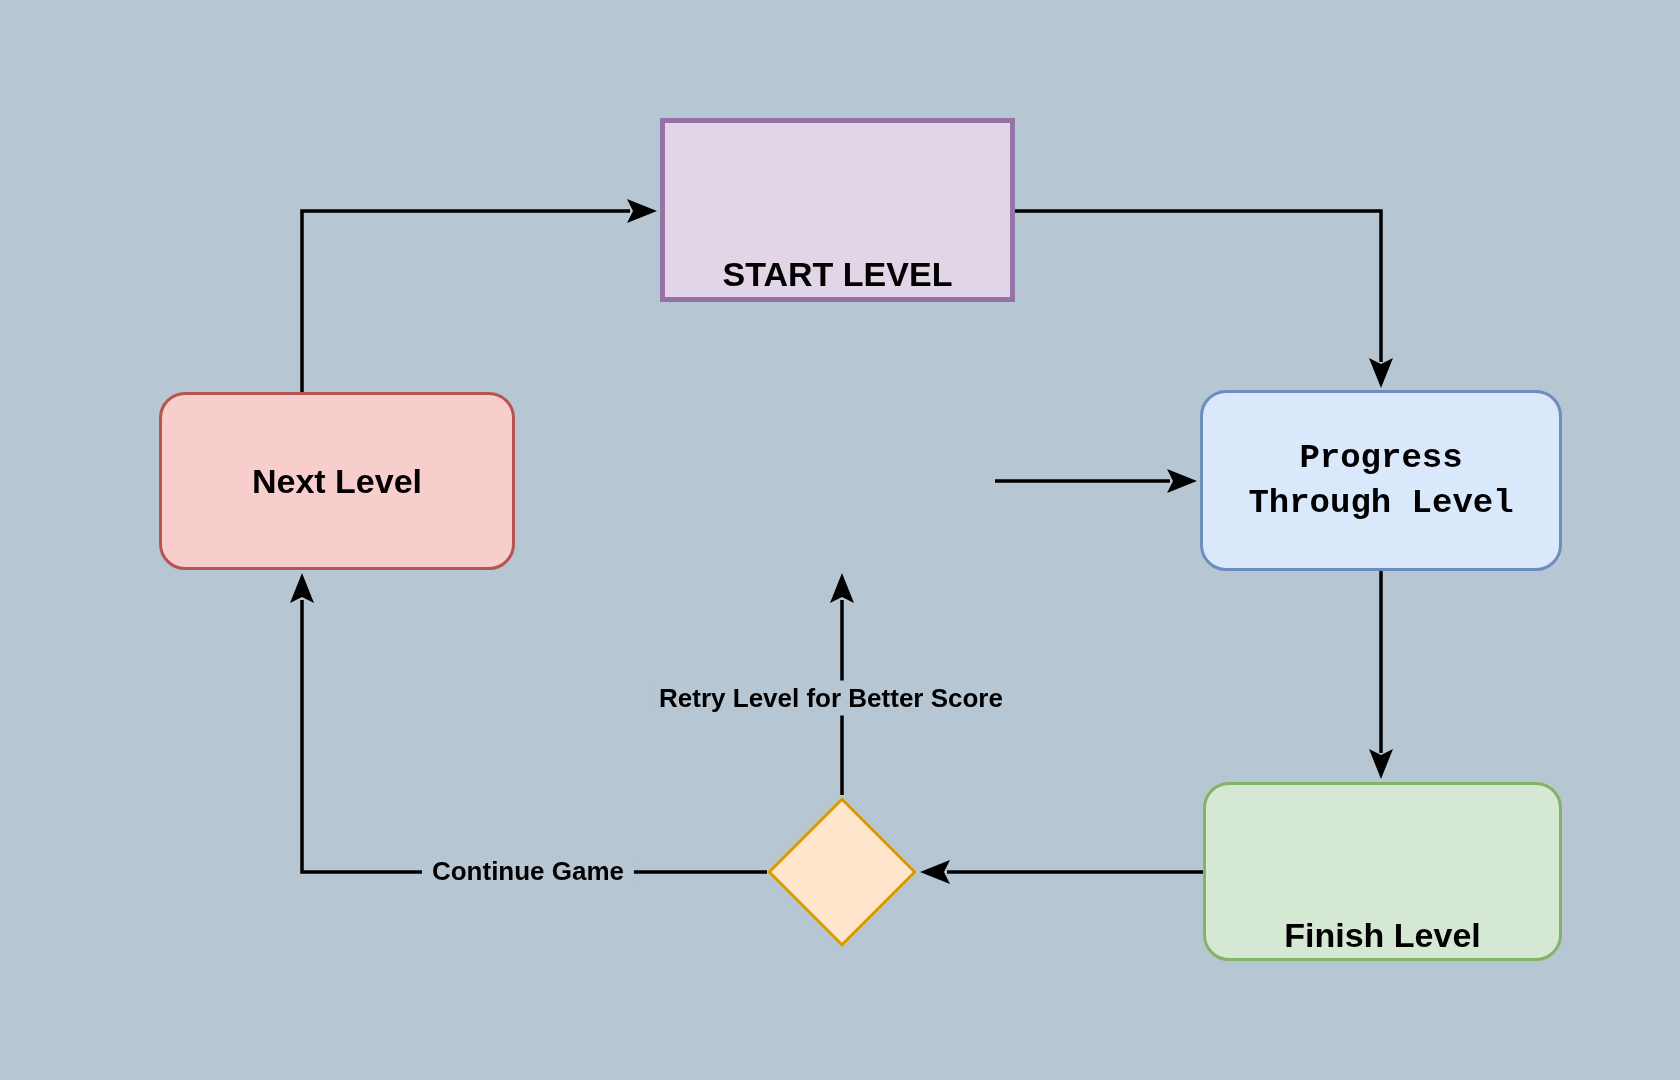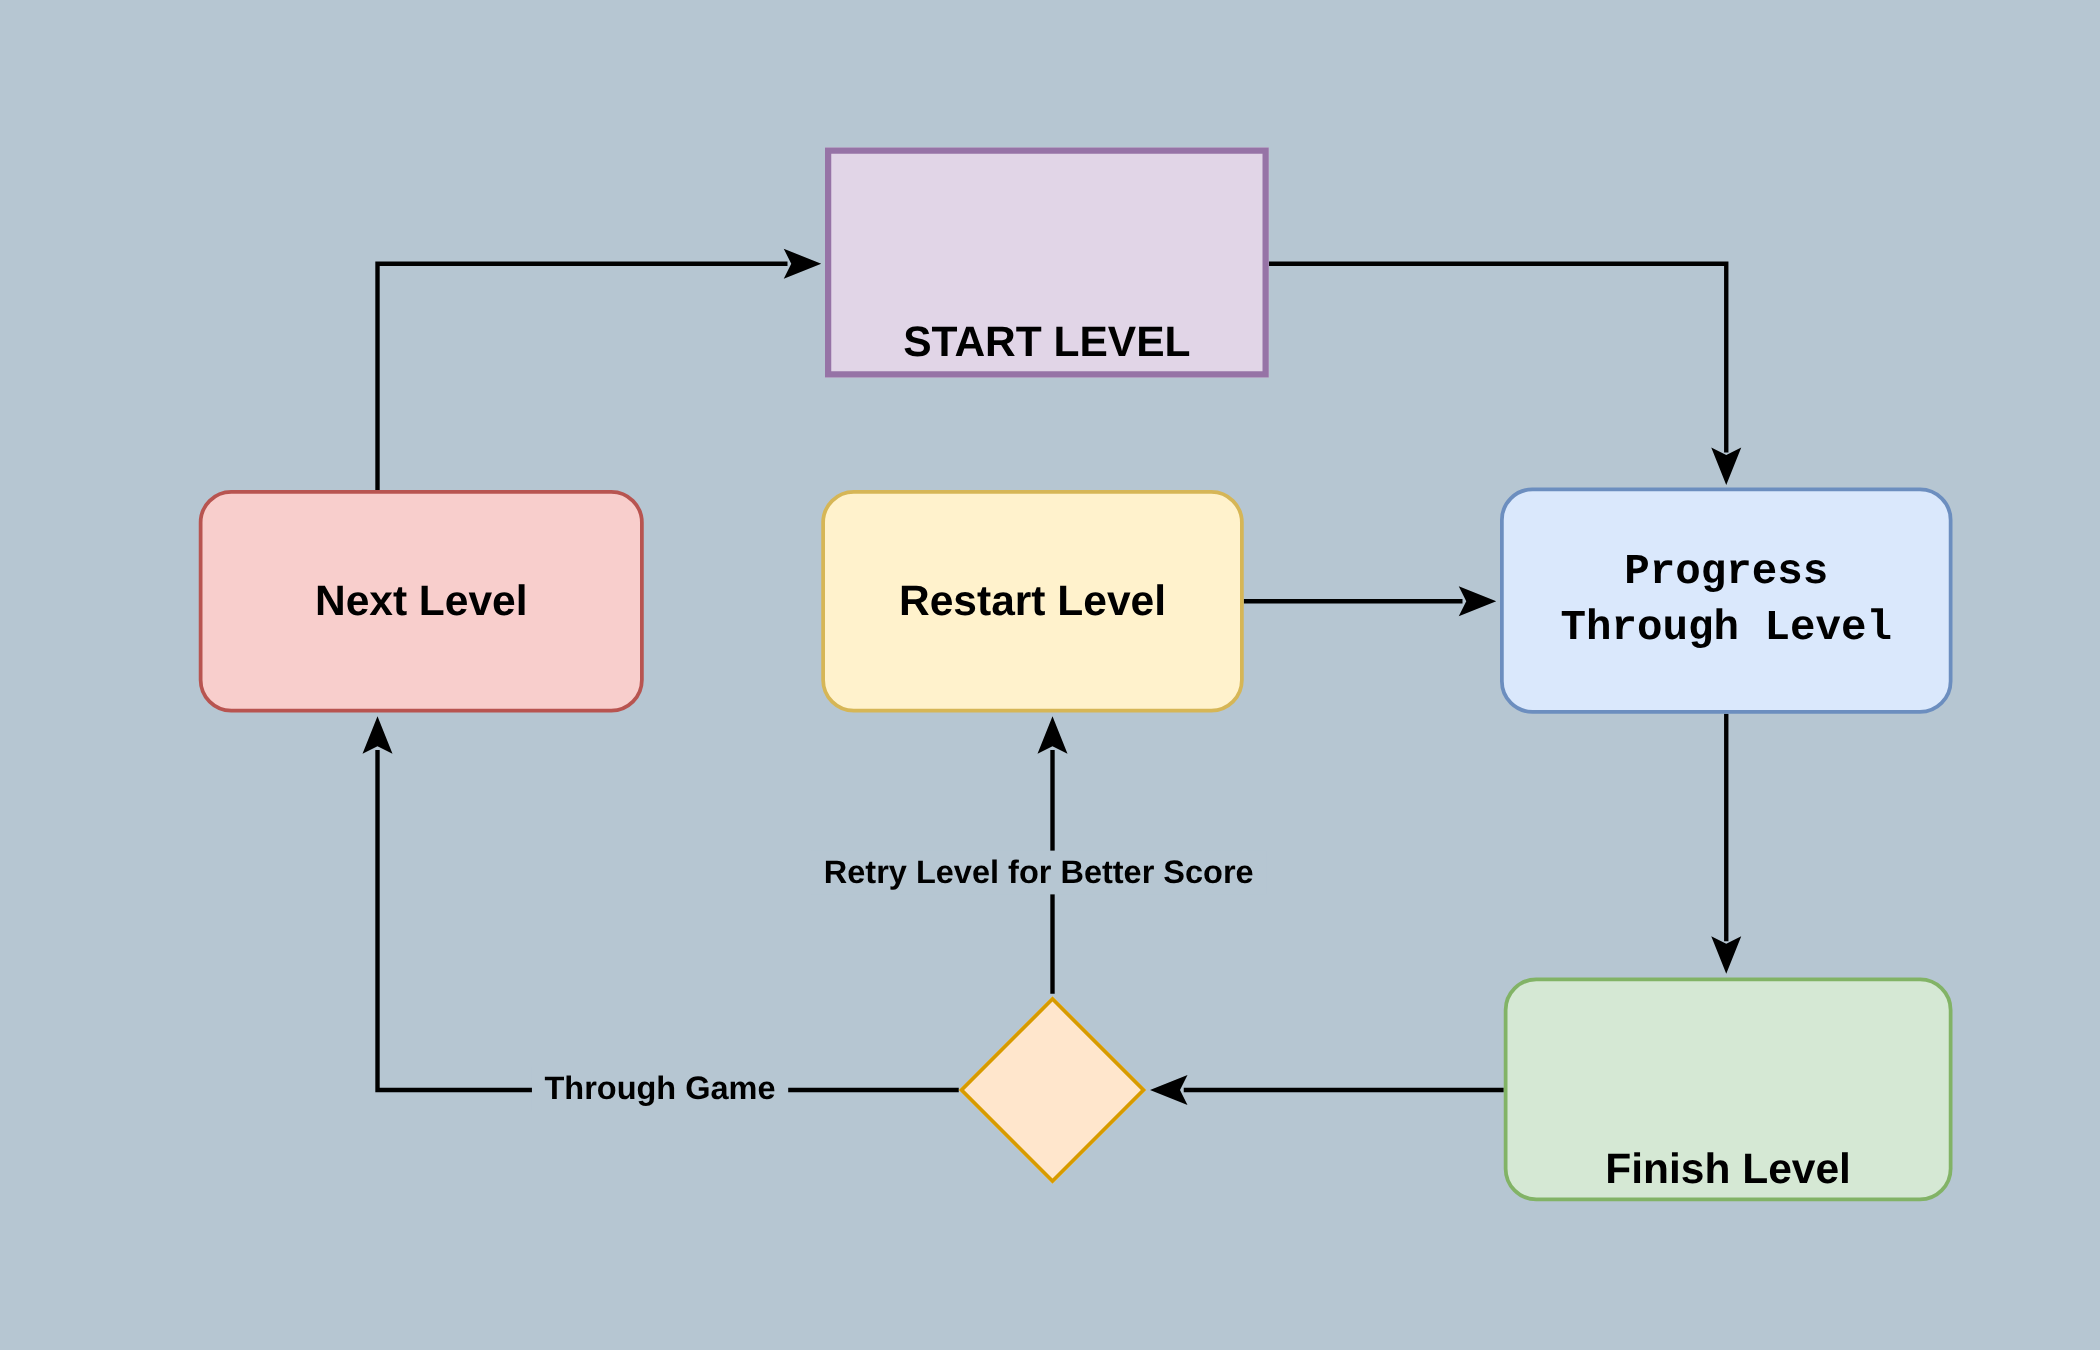--- a/index.html
+++ b/index.html
@@ -123,30 +123,27 @@
   </svg>
 
   <div class="node sharp start" style="background: rgb(225, 213, 231); border-color: rgb(150, 115, 166);">
     <span>START LEVEL</span>
   </div>
 
   <div class="node rounded next" style="background: rgb(248, 206, 204); border-color: rgb(184, 84, 80);">
     <span>Next Level</span>
   </div>
 
-  <div class="node rounded restart" style="background: rgb(255, 242, 204); border-color: rgb(214, 182, 86);">
-    <span>Restart Level</span>
-  </div>
 
   <div class="node rounded progress" style="background: rgb(218, 232, 252); border-color: rgb(108, 142, 191); font-family: Liberation Mono, monospace;">
     <span>Progress Through Level</span>
   </div>
 
   <div class="node rounded finish" style="background: rgb(213, 232, 212); border-color: rgb(130, 179, 102); align-items: flex-end;">
     <span>Finish Level</span>
   </div>
 
   <div class="node diamond" style="background: rgb(255, 230, 204); border-color: rgb(215, 155, 0);"></div>
 
   <div class="edge-label retry">Retry Level for Better Score</div>
-  <div class="edge-label continue">Through Game</div>
+  <div class="edge-label continue">Continue Game</div>
 
 </div>
 
 </body></html>

